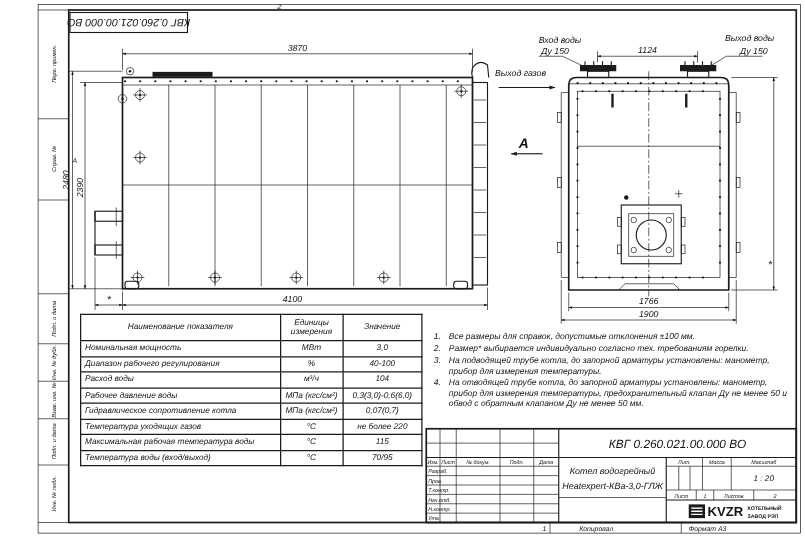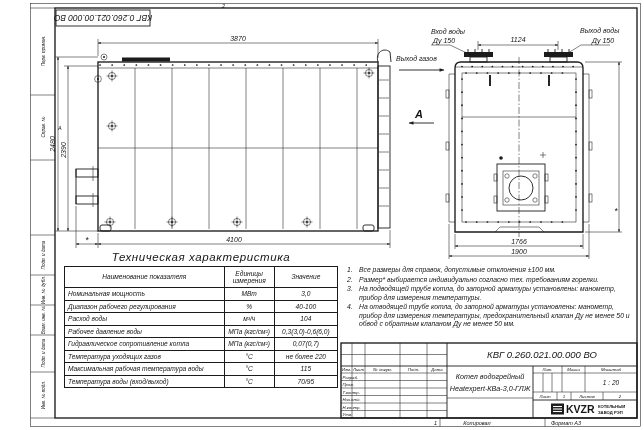--- a/index.html
+++ b/index.html
@@ -355,21 +355,20 @@
       <line x1="553" y1="411.5" x2="562" y2="411.5" stroke="#ffffff" stroke-width="1.1"></line>
       <text class="t-logo" x="566" y="413">KVZR</text>
       <text class="t-company" x="598" y="408">КОТЕЛЬНЫЙ</text>
       <text class="t-company" x="598" y="414">ЗАВОД РЭП</text>
     </g>
   </g>
 </svg>
 
 
 <div class="spec">
-  <div class="spec-title">Техническая характеристика</div>
   <table>
     <colgroup>
         <col style="width:159px">
         <col style="width:50px">
         <col style="width:63px">
       </colgroup>
     <tbody>
         <tr>
       <th>Наименование показателя</th>
       <th>Единицы измерения</th>

